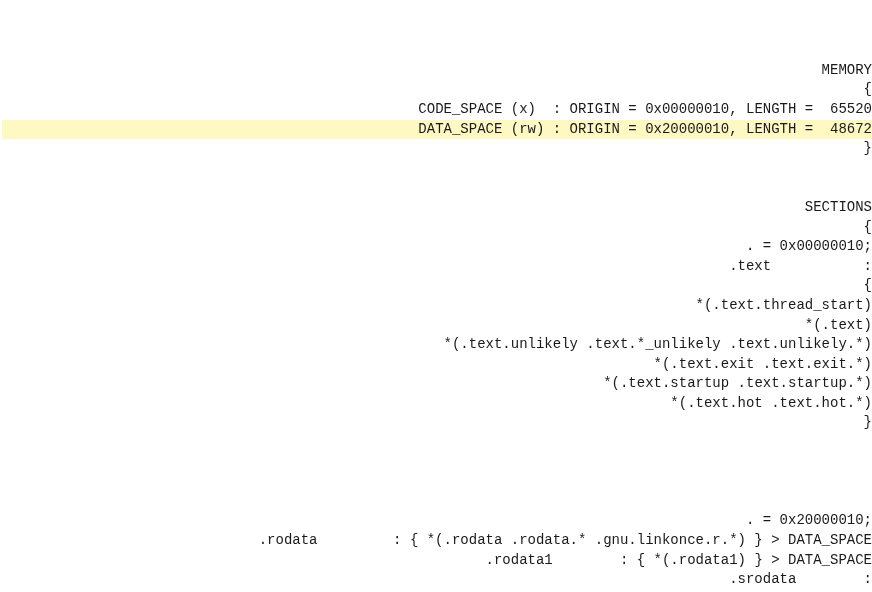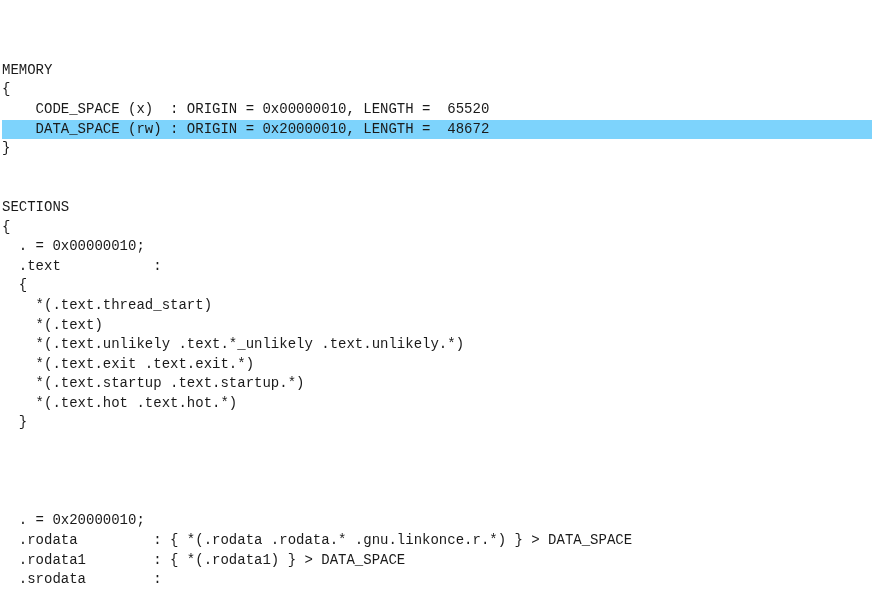--- a/index.html
+++ b/index.html
@@ -8,22 +8,22 @@
     font-size: 14px;
     line-height: 1.4;
     color: #1a1a1a;
     background: #ffffff;
     width: 872px;
     height: 592px;
     overflow: hidden;
     white-space: pre;
     padding: 2px 0 0 2px;
   }
-  .line { display: block; min-height: 1.4em; }
-  .hl { background: #7dd3fc; display: block; width: 100%; }
+  .line { display: block; min-height: 1.4em; text-align: right; }
+  .hl { background: #fef9c3; display: block; width: 100%; }
 </style>
 </head>
 <body>
 
 
 <div id="code"><span class="line">MEMORY</span><span class="line">{</span><span class="line">    CODE_SPACE (x)  : ORIGIN = 0x00000010, LENGTH =  65520</span><span class="line hl">    DATA_SPACE (rw) : ORIGIN = 0x20000010, LENGTH =  48672</span><span class="line">}</span><span class="line"></span><span class="line"></span><span class="line">SECTIONS</span><span class="line">{</span><span class="line">  . = 0x00000010;</span><span class="line">  .text           :</span><span class="line">  {</span><span class="line">    *(.text.thread_start)</span><span class="line">    *(.text)</span><span class="line">    *(.text.unlikely .text.*_unlikely .text.unlikely.*)</span><span class="line">    *(.text.exit .text.exit.*)</span><span class="line">    *(.text.startup .text.startup.*)</span><span class="line">    *(.text.hot .text.hot.*)</span><span class="line">  }</span><span class="line"></span><span class="line"></span><span class="line"></span><span class="line"></span><span class="line">  . = 0x20000010;</span><span class="line">  .rodata         : { *(.rodata .rodata.* .gnu.linkonce.r.*) } &gt; DATA_SPACE</span><span class="line">  .rodata1        : { *(.rodata1) } &gt; DATA_SPACE</span><span class="line">  .srodata        :</span><span class="line">  {</span></div>
 
 
 
 </body></html>

